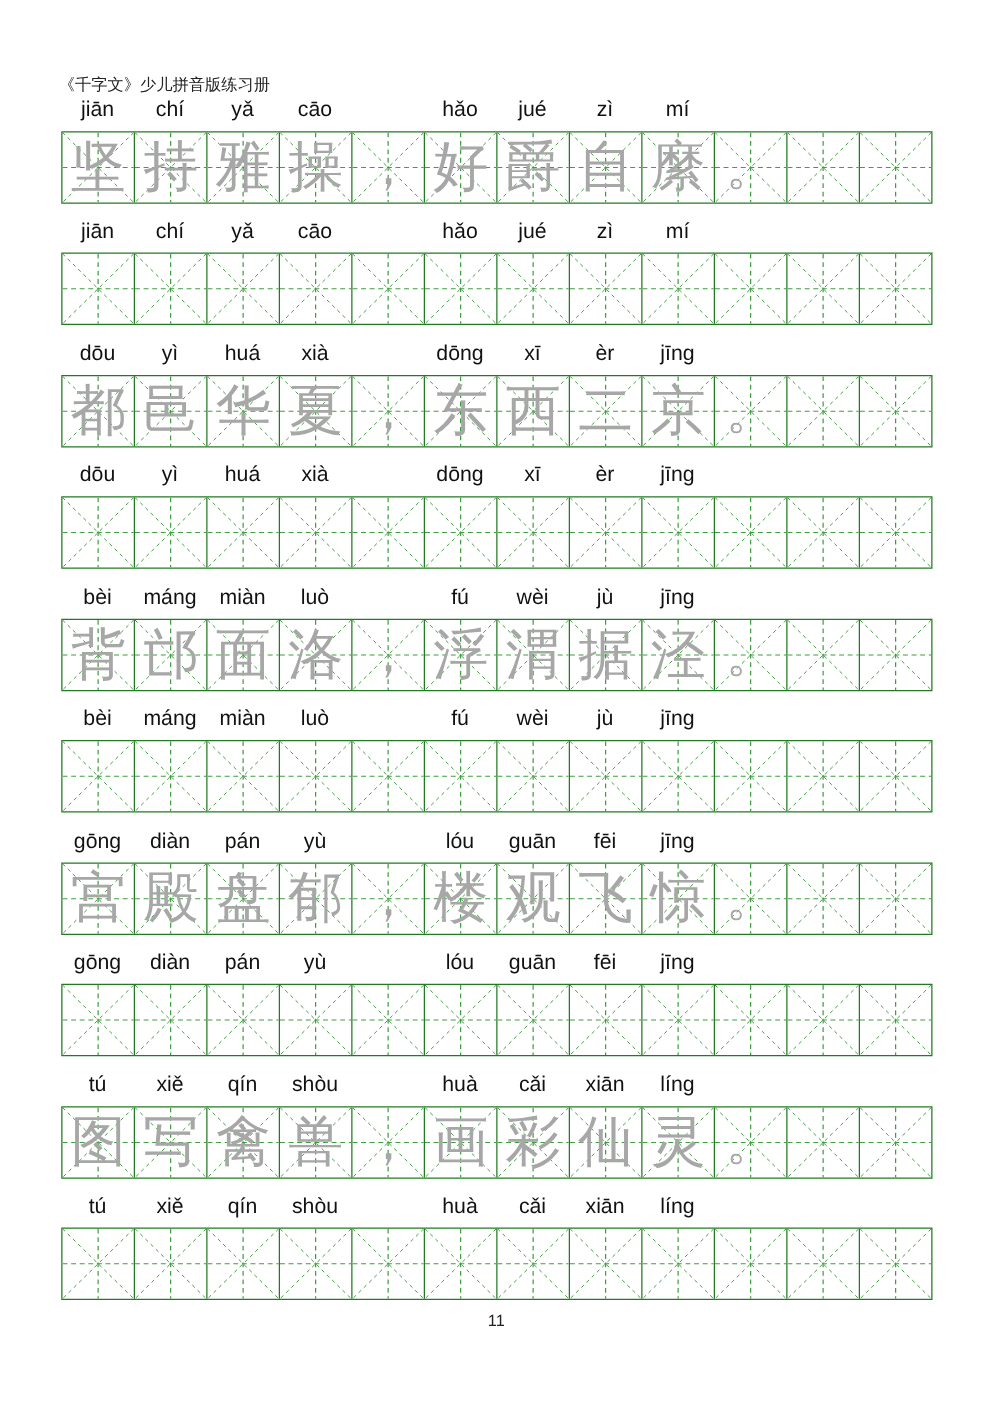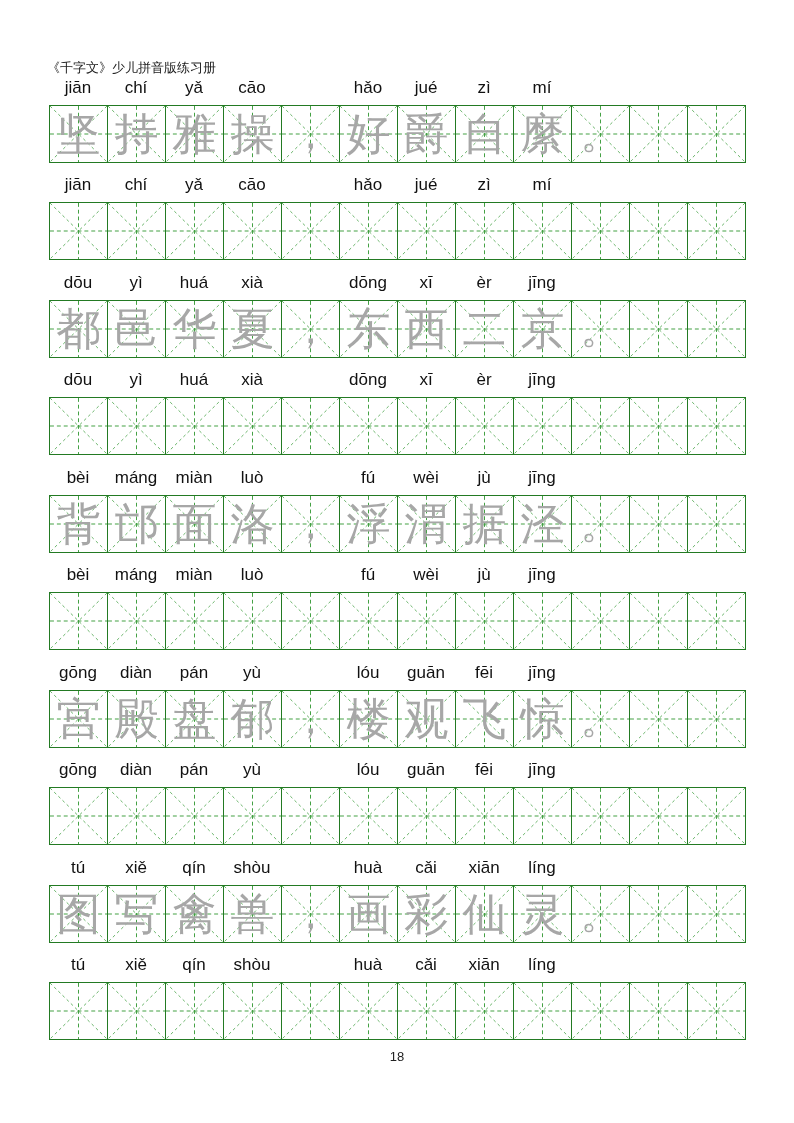--- a/index.html
+++ b/index.html
@@ -1167,13 +1167,13 @@
             <line x1="29" y1="0" x2="29" y2="58" stroke="#3f9e3f" stroke-width="1" stroke-dasharray="4,3"></line>
             <line x1="0" y1="29" x2="58" y2="29" stroke="#3f9e3f" stroke-width="1" stroke-dasharray="4,3"></line>
             <line x1="0" y1="0" x2="58" y2="58" stroke="#3f9e3f" stroke-width="0.8" stroke-dasharray="3,3"></line>
             <line x1="58" y1="0" x2="0" y2="58" stroke="#3f9e3f" stroke-width="0.8" stroke-dasharray="3,3"></line>
           </svg>
         </div>
       </div>
     </div>
   </div>
 
-<div class="page-number">18</div>
+<div class="page-number">11</div>
 
 </body></html>

